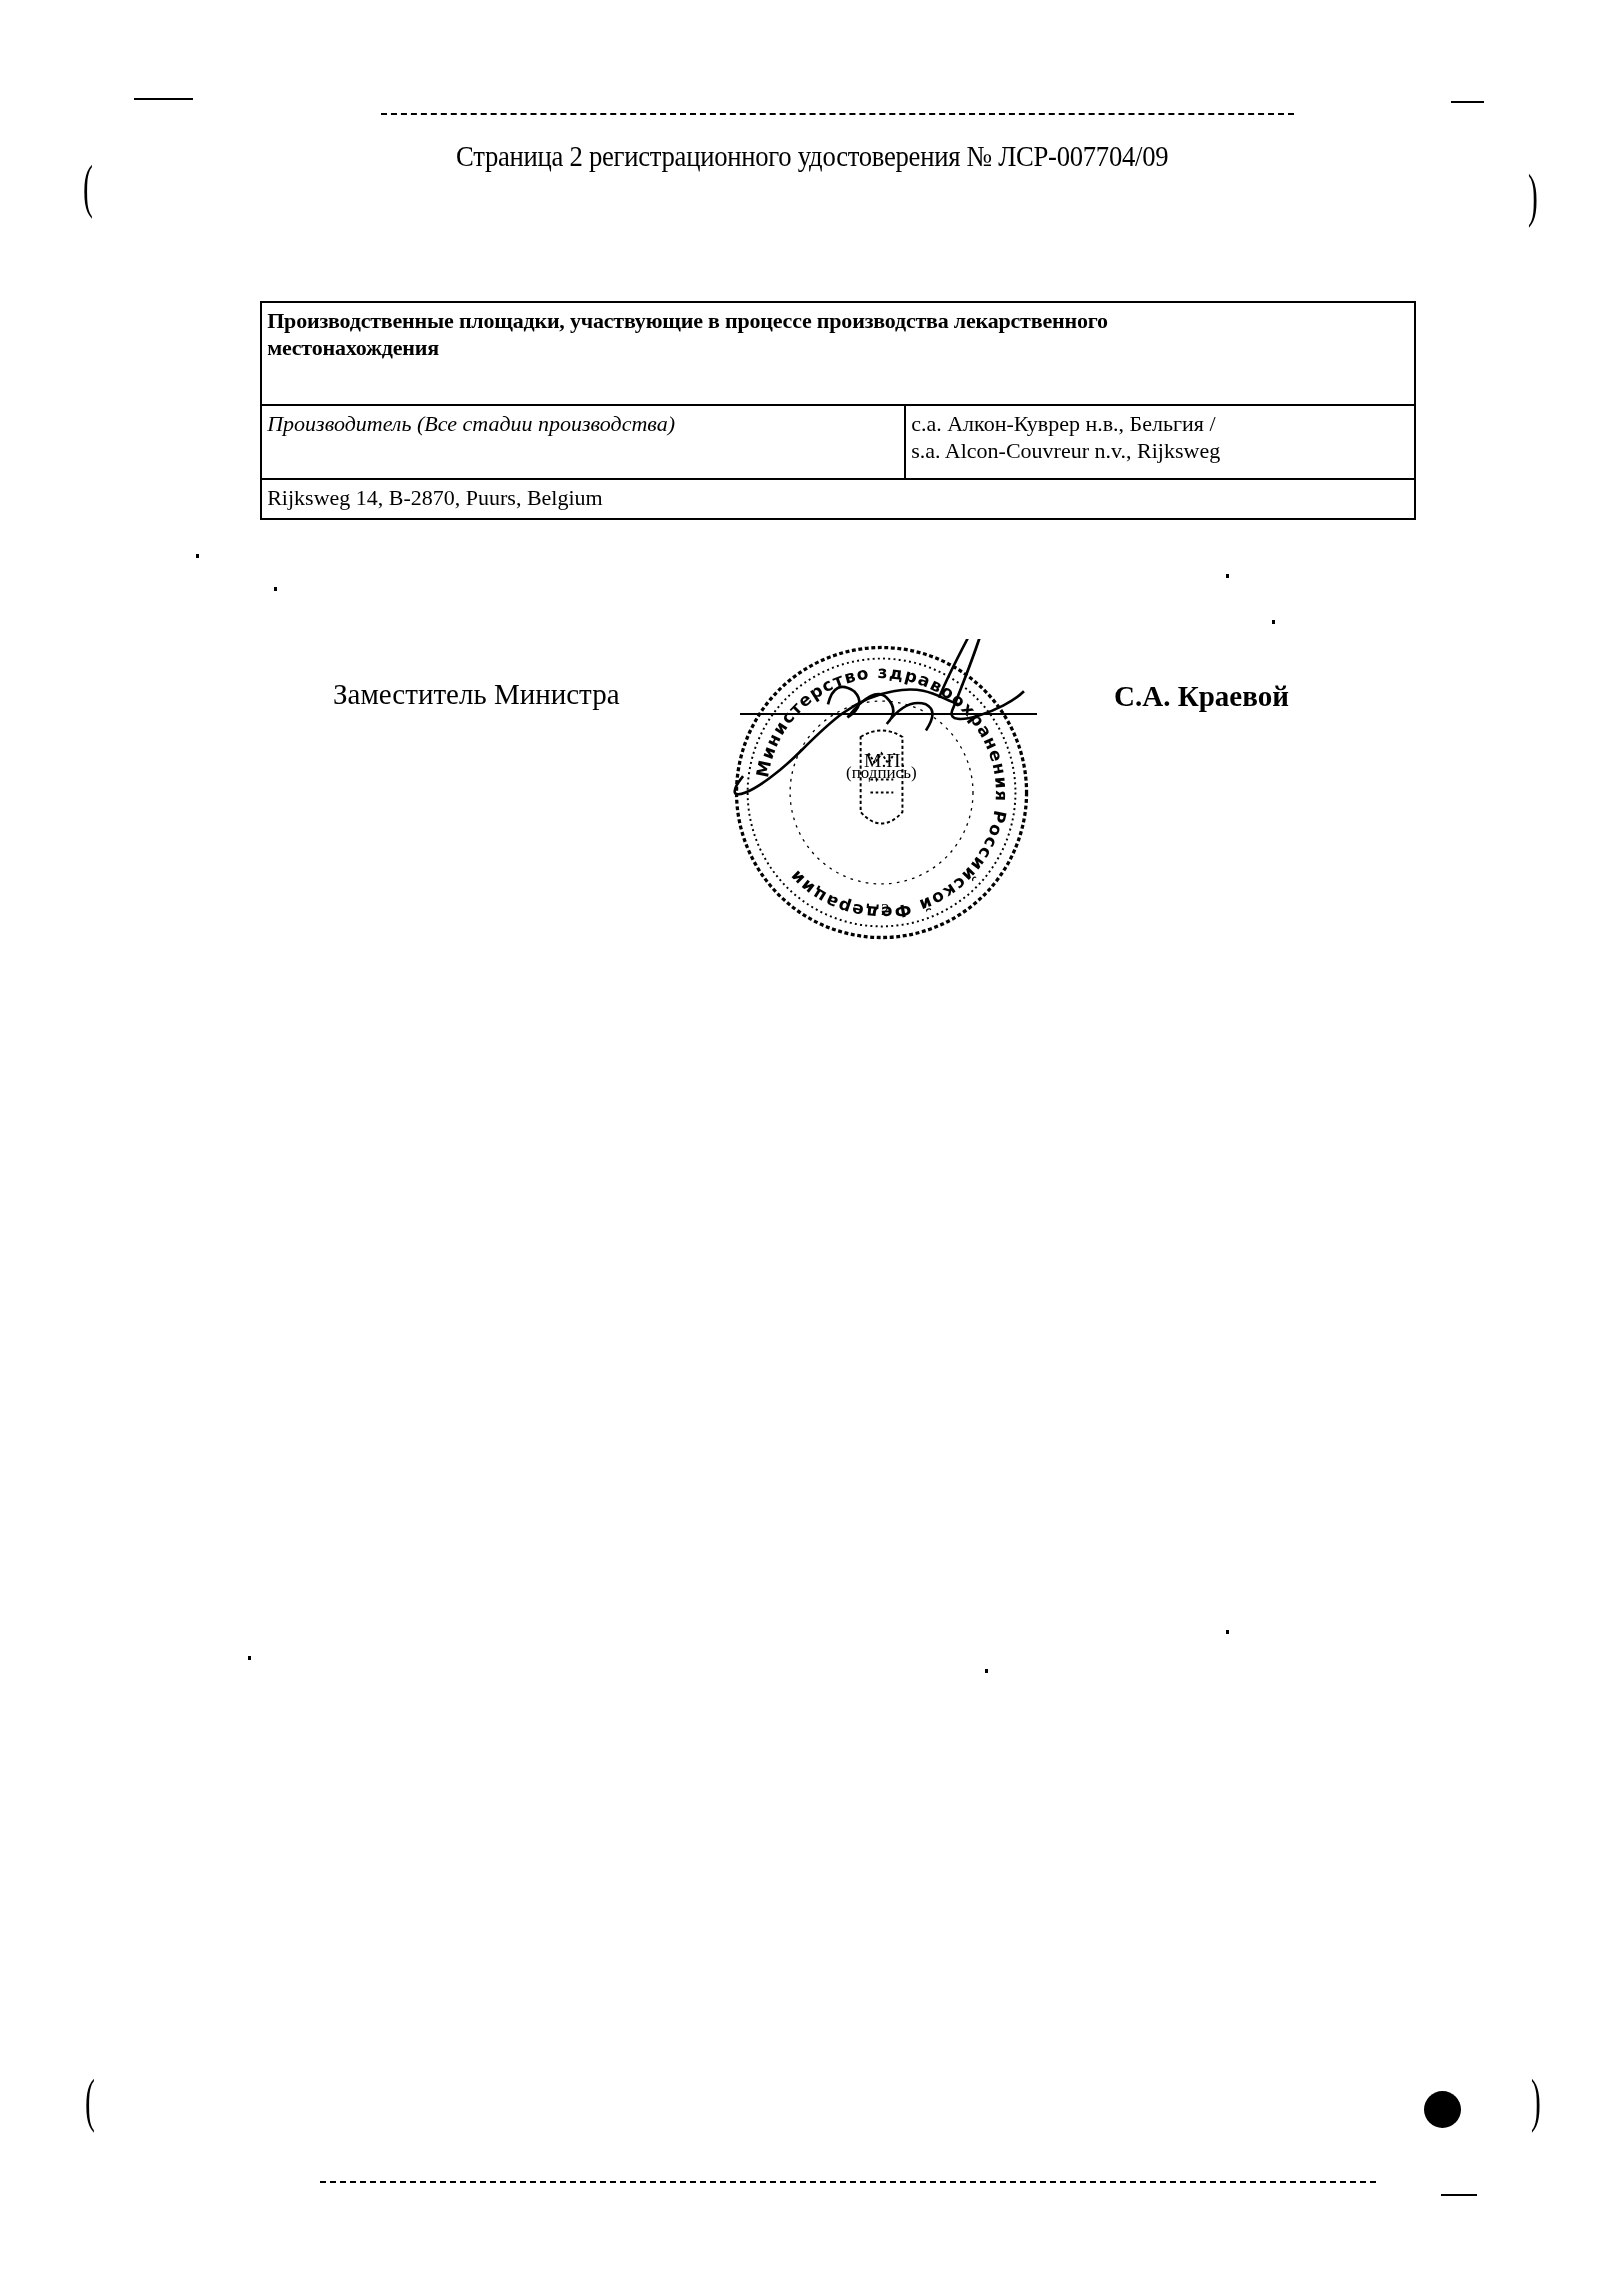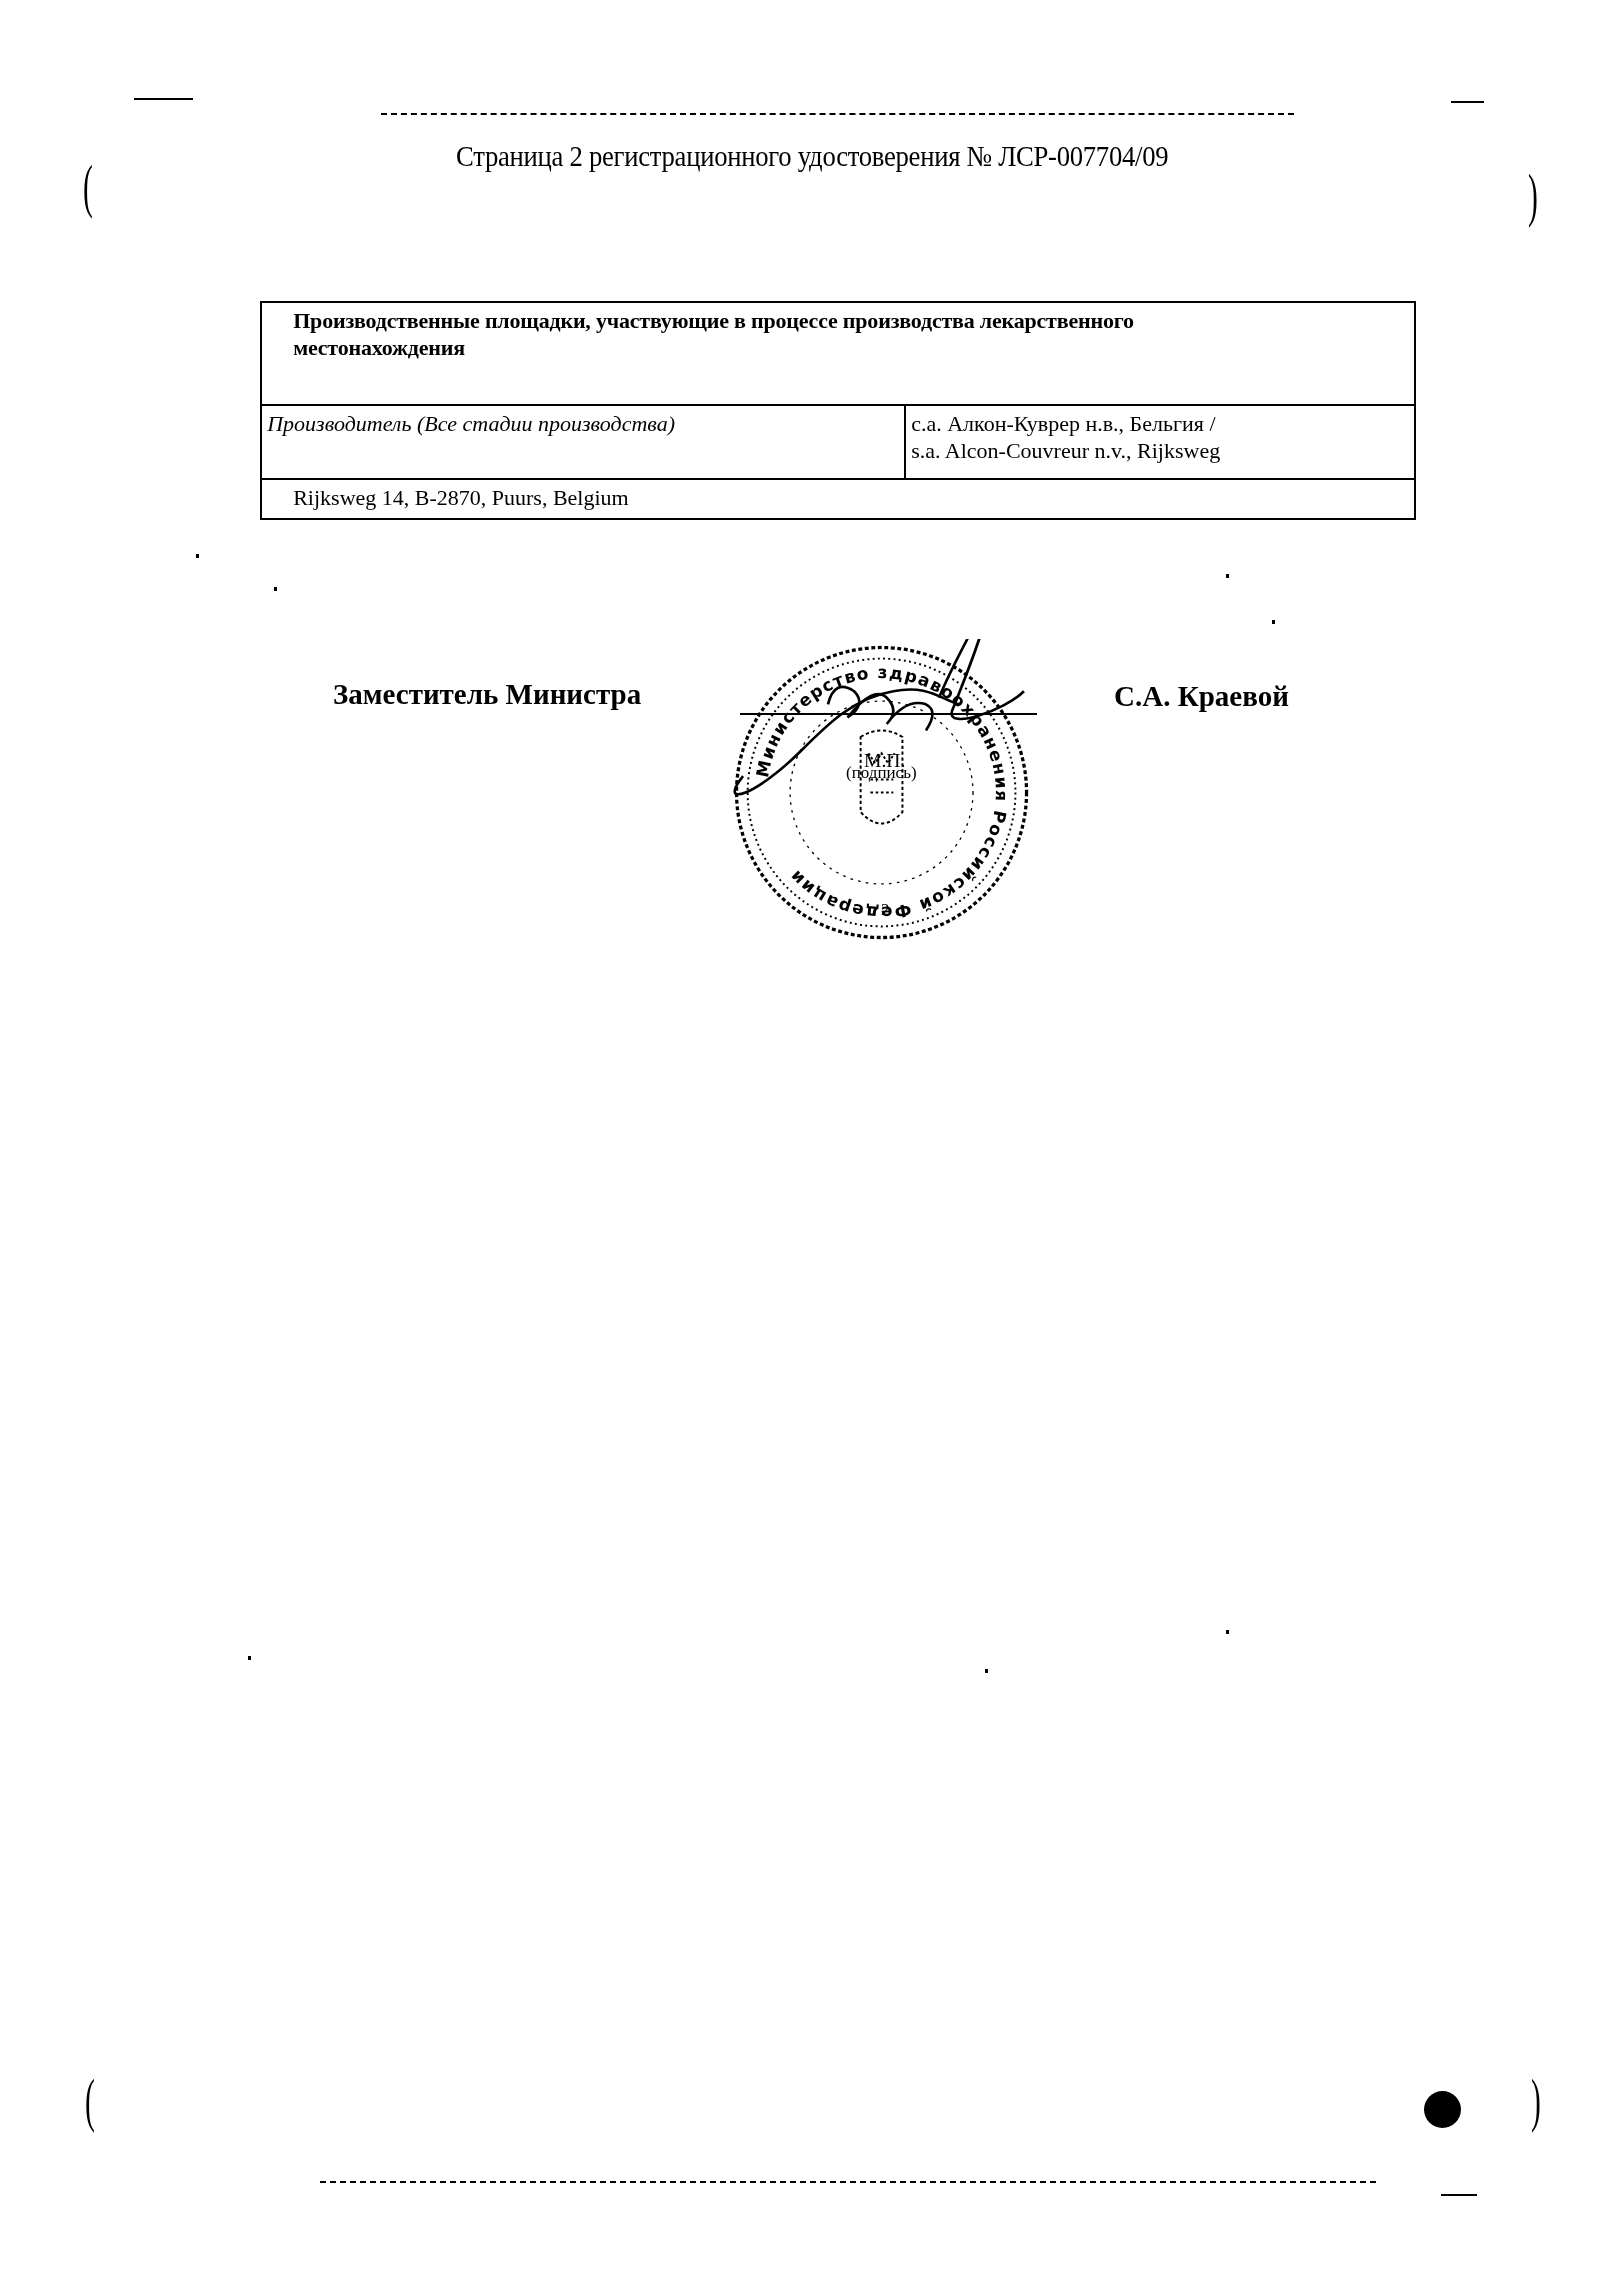--- a/index.html
+++ b/index.html
@@ -64,36 +64,36 @@
   .row:last-child { border-bottom: none; }
   .row.header { height: 101px; }
   .row.producer { height: 72px; }
   .row.address { height: 38px; }
   .cell {
     padding: 3.9px 5.2px;
     box-sizing: border-box;
     font-size: 22px;
     line-height: 27px;
   }
-  .cell.full { width: 100%; margin-left: 26px; }
+  .cell.full { width: 100%; }
   .header-text {
     font-weight: bold;
     letter-spacing: -0.2px;
   }
   .cell.left { width: 644px; border-right: 2px solid #000; }
   .cell.right { flex: 1; }
   .italic { font-style: italic; }
 
   
   .sig-position {
     position: absolute;
     left: 333px;
     top: 678px;
     font-size: 29px;
-    font-weight: bold;
+    font-weight: normal;
     white-space: nowrap;
   }
   .sig-name {
     position: absolute;
     left: 1114px;
     top: 680px;
     font-size: 29px;
     font-weight: bold;
     white-space: nowrap;
   }

